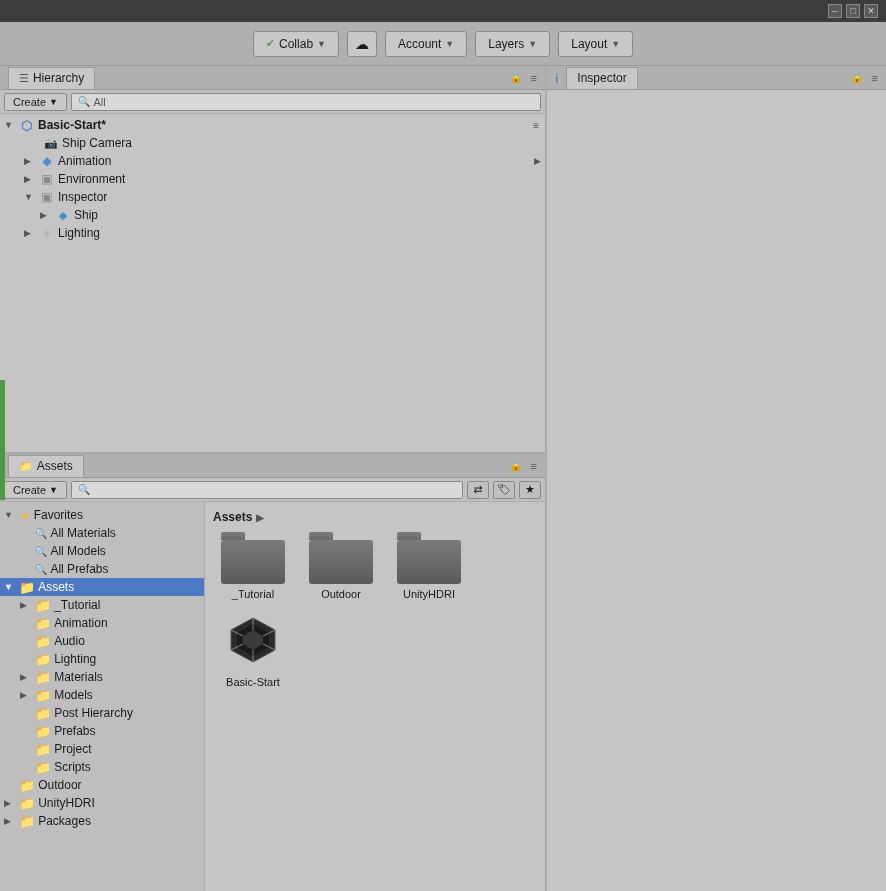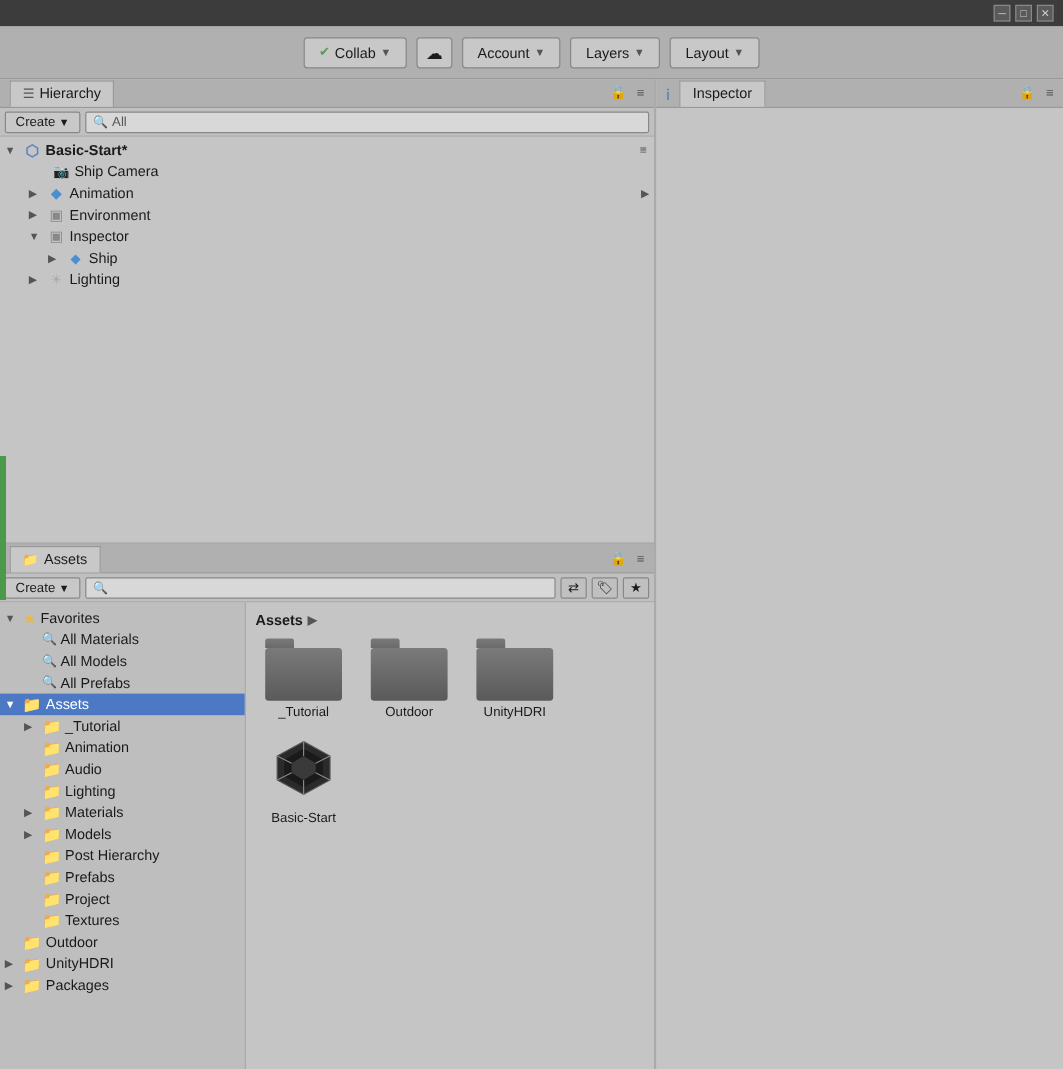--- a/index.html
+++ b/index.html
@@ -589,21 +589,21 @@
           <span>Prefabs</span>
         </div>
         <div class="proj-item" style="padding-left:20px;">
           <span class="proj-arrow leaf"></span>
           <span class="proj-folder-icon folder-plain">📁</span>
           <span>Project</span>
         </div>
         <div class="proj-item" style="padding-left:20px;">
           <span class="proj-arrow leaf"></span>
           <span class="proj-folder-icon folder-plain">📁</span>
-          <span>Textures</span>
+          <span>Scripts</span>
         </div>
 
         <div class="proj-item" style="padding-left:4px;">
           <span class="proj-arrow leaf"></span>
           <span class="proj-folder-icon folder-plain">📁</span>
           <span>Outdoor</span>
         </div>
 
         <div class="proj-item" style="padding-left:4px;">
           <span class="proj-arrow closed"></span>

